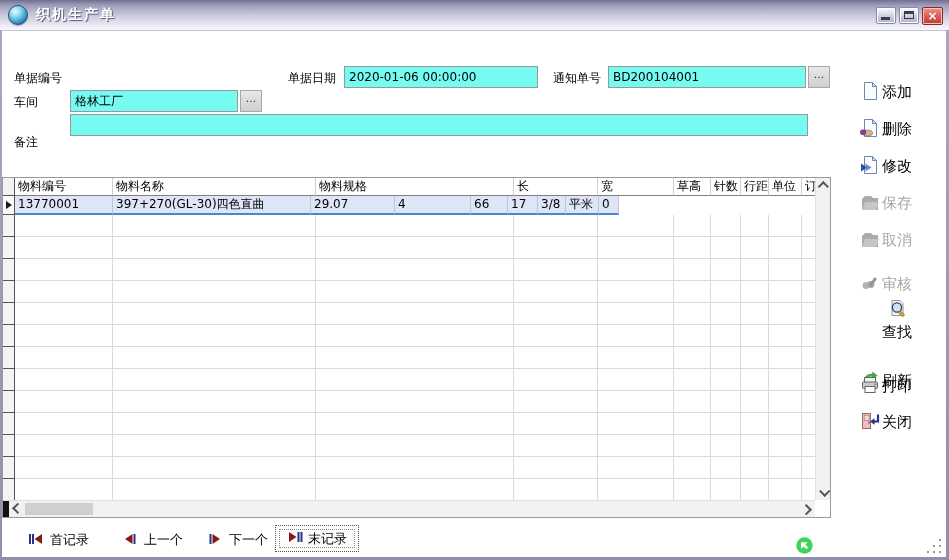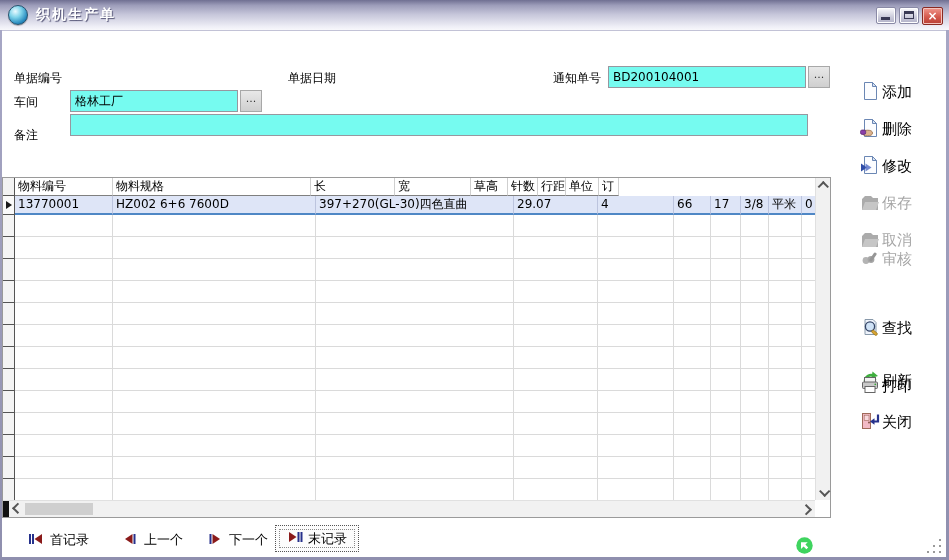--- a/index.html
+++ b/index.html
@@ -82,51 +82,52 @@
           <span class="glyph-max"></span>
         </div>
       <div class="wbtn close"><span>×</span></div>
     </div>
   </div>
 
   <div class="client">
 
     <span class="lbl" style="left:12px;top:39px">单据编号</span>
     <span class="lbl" style="left:286px;top:39px">单据日期</span>
+    <input class="field" style="left: 342px; top: 35px; width: 194px;" value="2020-01-06 00:00:00">
     <span class="lbl" style="left:551px;top:39px">通知单号</span>
     <input class="field" style="left: 606px; top: 35px; width: 198px;" value="BD200104001">
     <div class="browse" style="left:806px;top:35px">...</div>
 
     <span class="lbl" style="left:12px;top:63px">车间</span>
     <input class="field" style="left: 68px; top: 59px; width: 168px;" value="格林工厂">
     <div class="browse" style="left:238px;top:59px">...</div>
 
-    <span class="lbl" style="left:12px;top:96px">备注</span>
+    <span class="lbl" style="left:12px;top:103px">备注</span>
     <input class="field" style="left: 68px; top: 83px; width: 738px;" value="">
 
     <div class="grid">
       <div class="grid-header" id="gridHeader">
           <div class="cell hcell ind"></div>
           <div class="cell hcell" style="width: 98px;">物料编号</div>
+          <div class="cell hcell" style="width: 203px;">物料名称</div>
           <div class="cell hcell" style="width: 198px;">物料规格</div>
           <div class="cell hcell" style="width: 84px;">长</div>
           <div class="cell hcell" style="width: 76px;">宽</div>
           <div class="cell hcell" style="width: 37px;">草高</div>
           <div class="cell hcell" style="width: 30px;">针数</div>
           <div class="cell hcell" style="width: 28px;">行距</div>
           <div class="cell hcell" style="width: 33px;">单位</div>
           <div class="cell hcell" style="width: 20px;">订</div>
         </div>
       <div class="grid-body" id="gridBody">
           <div class="grow sel">
             <div class="cell ind">
               <span class="tri-right"></span>
             </div>
             <div class="cell" style="width: 98px;">13770001</div>
-            <div class="cell" style="width: 203px;">HZ002 6+6 7600D</div>
             <div class="cell" style="width: 198px;">397+270(GL-30)四色直曲</div>
             <div class="cell" style="width: 84px;">29.07</div>
             <div class="cell" style="width: 76px;">4</div>
             <div class="cell" style="width: 37px;">66</div>
             <div class="cell" style="width: 30px;">17</div>
             <div class="cell" style="width: 28px;">3/8</div>
             <div class="cell" style="width: 33px;">平米</div>
             <div class="cell" style="width: 20px;">0</div>
           </div>
           <div class="grow empty">
@@ -352,29 +353,29 @@
             </svg></span>
           <span class="sb-label">保存</span>
         </div>
         <div class="side-btn disabled" style="top: 198px;">
           <span><svg width="20" height="20" viewBox="0 0 20 20">
               <path d="M2 7l3-3h6l2 2h5v12H2z" fill="#ababab"></path>
               <path d="M2 18l3-8h14l-3 8z" fill="#c6c6c6"></path>
             </svg></span>
           <span class="sb-label">取消</span>
         </div>
-        <div class="side-btn disabled" style="top: 217px;">
+        <div class="side-btn disabled" style="top: 242px;">
           <span><svg width="20" height="20" viewBox="0 0 20 20">
               <circle cx="6" cy="12.5" r="3.4" fill="#b4b4b4"></circle>
               <circle cx="11" cy="11.5" r="3.4" fill="#a6a6a6"></circle>
               <rect x="11.5" y="4" width="3" height="10" rx="1.2" transform="rotate(35 13 9)" fill="#969696"></rect>
             </svg></span>
           <span class="sb-label">审核</span>
         </div>
-        <div class="side-btn" style="top: 286px;">
+        <div class="side-btn" style="top: 267px; flex-direction: column;">
           <span><svg width="20" height="20" viewBox="0 0 20 20">
               <path d="M5 2.5h8l3 3v12H5z" fill="#eef3fb" stroke="#8899aa"></path>
               <circle cx="10" cy="9.5" r="4.6" fill="#cfe2f6" stroke="#334466" stroke-width="1.3"></circle>
               <rect x="12" y="13" width="6.5" height="2.8" rx="1.2" transform="rotate(40 13 14)" fill="#d8a433" stroke="#8a6a10" stroke-width="0.6"></rect>
             </svg></span>
           <span class="sb-label">查找</span>
         </div>
         <div class="side-btn" style="top: 307px; margin-top: 32px;">
           <span><svg width="20" height="20" viewBox="0 0 20 20">
               <path d="M5 11a6 6 0 0 1 9-5" fill="none" stroke="#3fae3f" stroke-width="2.6"></path>

